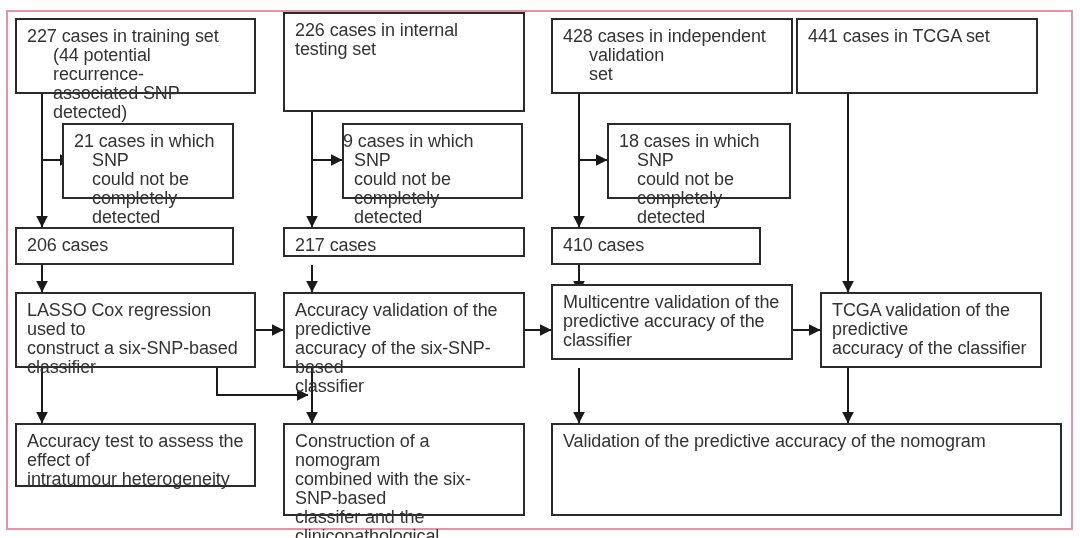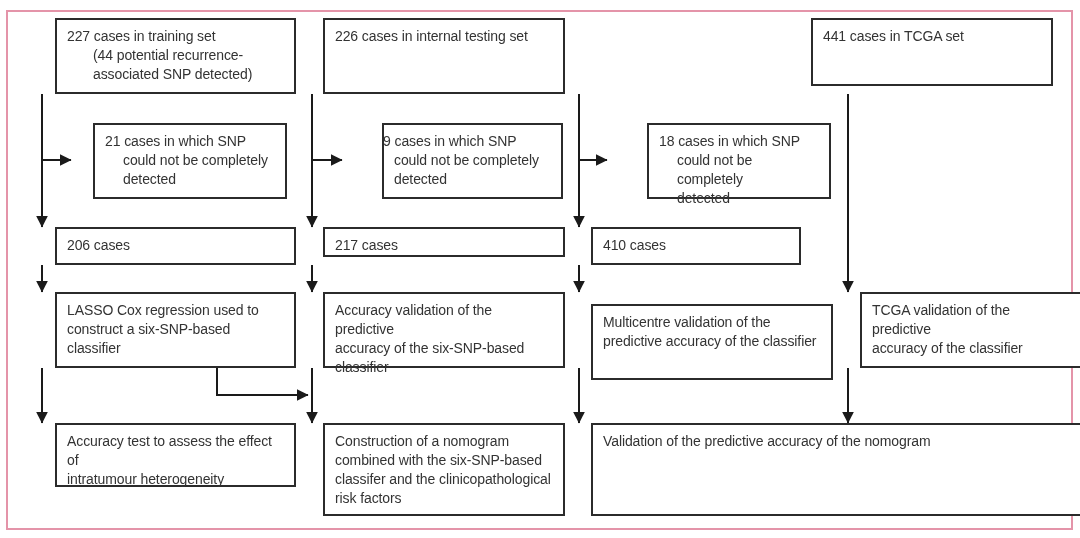--- a/index.html
+++ b/index.html
@@ -32,26 +32,25 @@
     top: 0;
     width: 1080px;
     height: 538px;
   }
   .box {
     position: absolute;
     box-sizing: border-box;
     background: var(--box-fill, #ffffff);
     border: 2px solid var(--box-border, #2b2b2b);
     color: var(--text, #333333);
-    font-size: 14px;
+    font-size: 18px;
     line-height: 19px;
     letter-spacing: -0.1px;
     padding: 7px 10px;
     white-space: pre-line;
-    margin-left: 40px;
   }
   
   .hang-lg { padding-left: 36px; text-indent: -26px; }
   .hang-md { padding-left: 28px; text-indent: -18px; }
   .hang-sm { text-indent: -11px; }
 </style>
 </head>
 <body>
 
 <div id="canvas">
@@ -85,43 +84,45 @@
     <path d="M848 368 V423" marker-end="url(#ah)"></path>
 
     <path d="M256 330 H283" marker-end="url(#ah)"></path>
     <path d="M525 330 H551" marker-end="url(#ah)"></path>
     <path d="M793 330 H820" marker-end="url(#ah)"></path>
   </svg>
 
   <div class="box hang-lg" style="left:15px;  top:18px; width:241px; height:76px">227 cases in training set
 (44 potential recurrence-
 associated SNP detected)</div>
-  <div class="box" style="left:283px; top:18px; width:242px; height:76px">226 cases in internal testing set</div>
-  <div class="box" style="left:771px; top:18px; width:242px; height:68px">441 cases in TCGA set</div>
+  <div class="box" style="left:283px; top:12px; width:242px; height:100px">226 cases in internal testing set</div>
+  <div class="box hang-lg" style="left:551px; top:18px; width:242px; height:76px">428 cases in independent validation
+set</div>
+  <div class="box" style="left:796px; top:18px; width:242px; height:76px">441 cases in TCGA set</div>
 
-  <div class="box hang-md" style="left:53px;  top:123px; width:194px; height:76px">21 cases in which SNP
+  <div class="box hang-md" style="left:62px;  top:123px; width:172px; height:76px">21 cases in which SNP
 could not be completely
 detected</div>
   <div class="box hang-sm" style="left:342px; top:123px; width:181px; height:76px">9 cases in which SNP
 could not be completely
 detected</div>
   <div class="box hang-md" style="left:607px; top:123px; width:184px; height:76px">18 cases in which SNP
 could not be completely
 detected</div>
 
-  <div class="box" style="left:15px;  top:227px; width:241px; height:38px">206 cases</div>
+  <div class="box" style="left:15px;  top:227px; width:219px; height:38px">206 cases</div>
   <div class="box" style="left:283px; top:227px; width:242px; height:30px">217 cases</div>
   <div class="box" style="left:551px; top:227px; width:210px; height:38px">410 cases</div>
 
   <div class="box" style="left:15px;  top:292px; width:241px; height:76px">LASSO Cox regression used to
 construct a six-SNP-based classifier</div>
   <div class="box" style="left:283px; top:292px; width:242px; height:76px">Accuracy validation of the predictive
 accuracy of the six-SNP-based
 classifier</div>
-  <div class="box" style="left:551px; top:304px; width:242px; height:76px">Multicentre validation of the
+  <div class="box" style="left:551px; top:284px; width:242px; height:76px">Multicentre validation of the
 predictive accuracy of the classifier</div>
   <div class="box" style="left:820px; top:292px; width:222px; height:76px">TCGA validation of the predictive
 accuracy of the classifier</div>
 
   <div class="box" style="left:15px;  top:423px; width:241px; height:64px">Accuracy test to assess the effect of
 intratumour heterogeneity</div>
   <div class="box" style="left:283px; top:423px; width:242px; height:93px">Construction of a nomogram
 combined with the six-SNP-based
 classifer and the clinicopathological
 risk factors</div>

